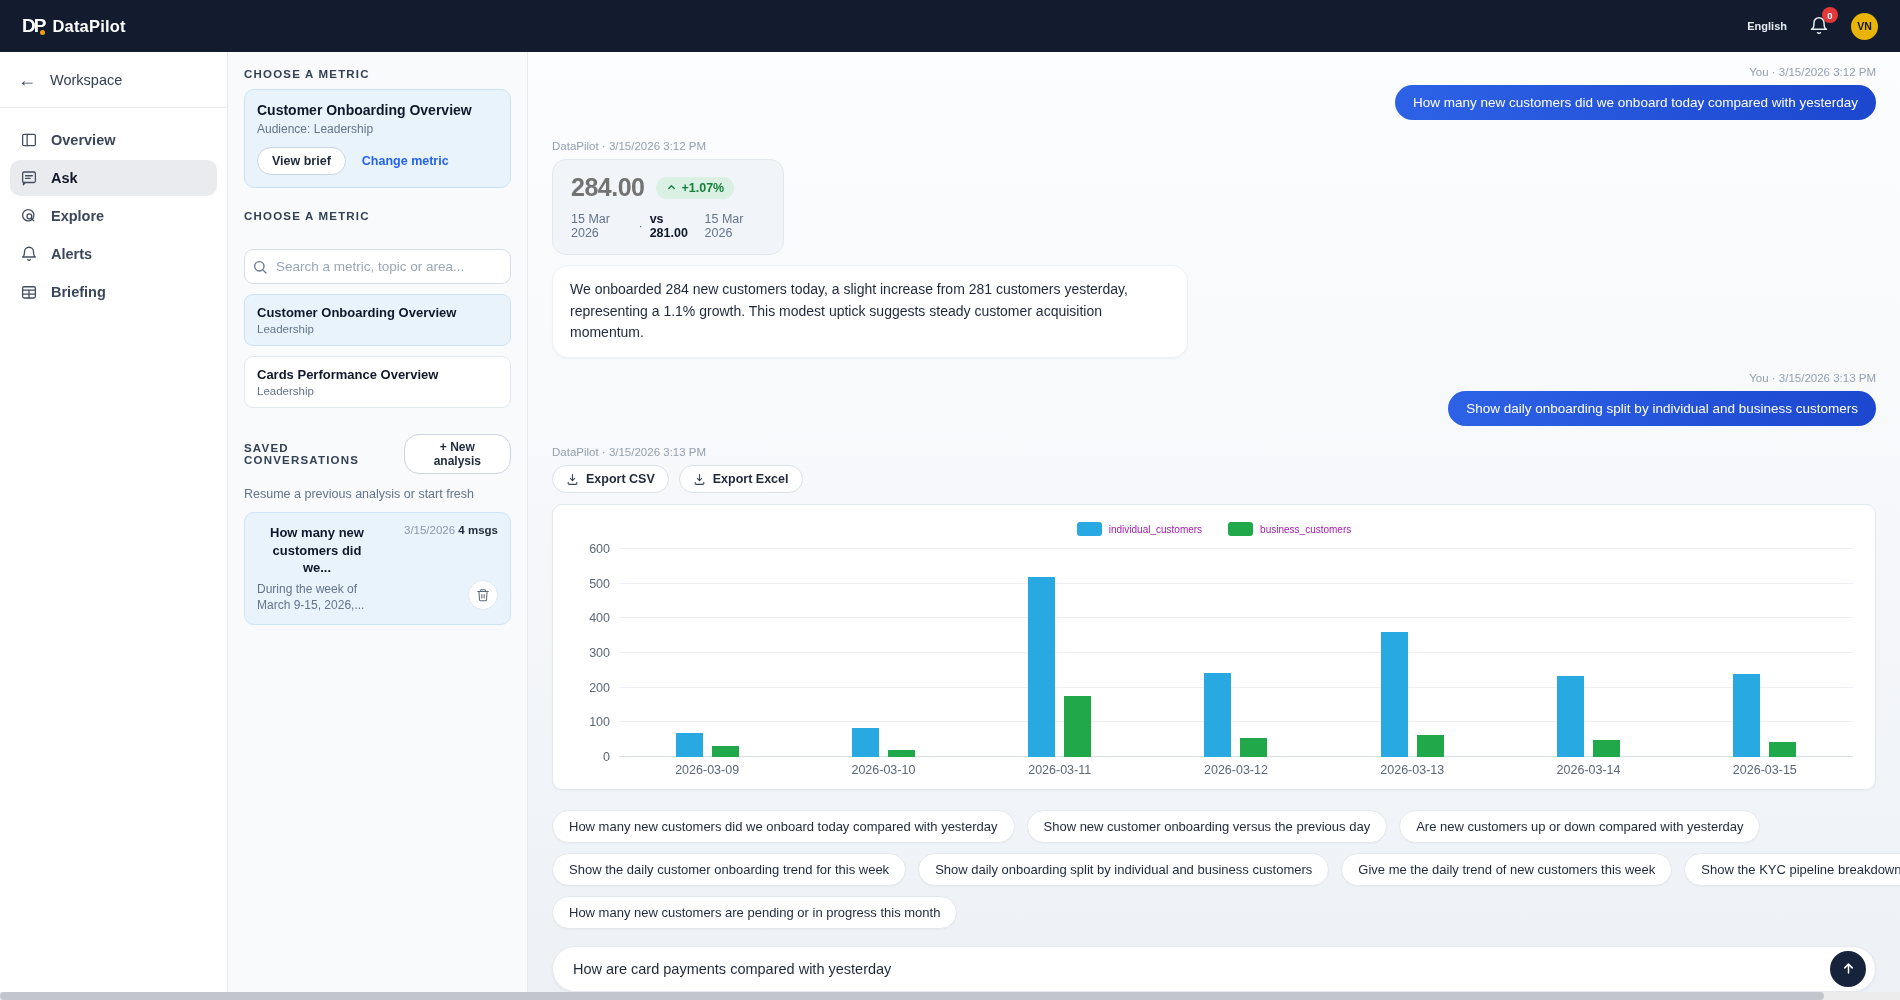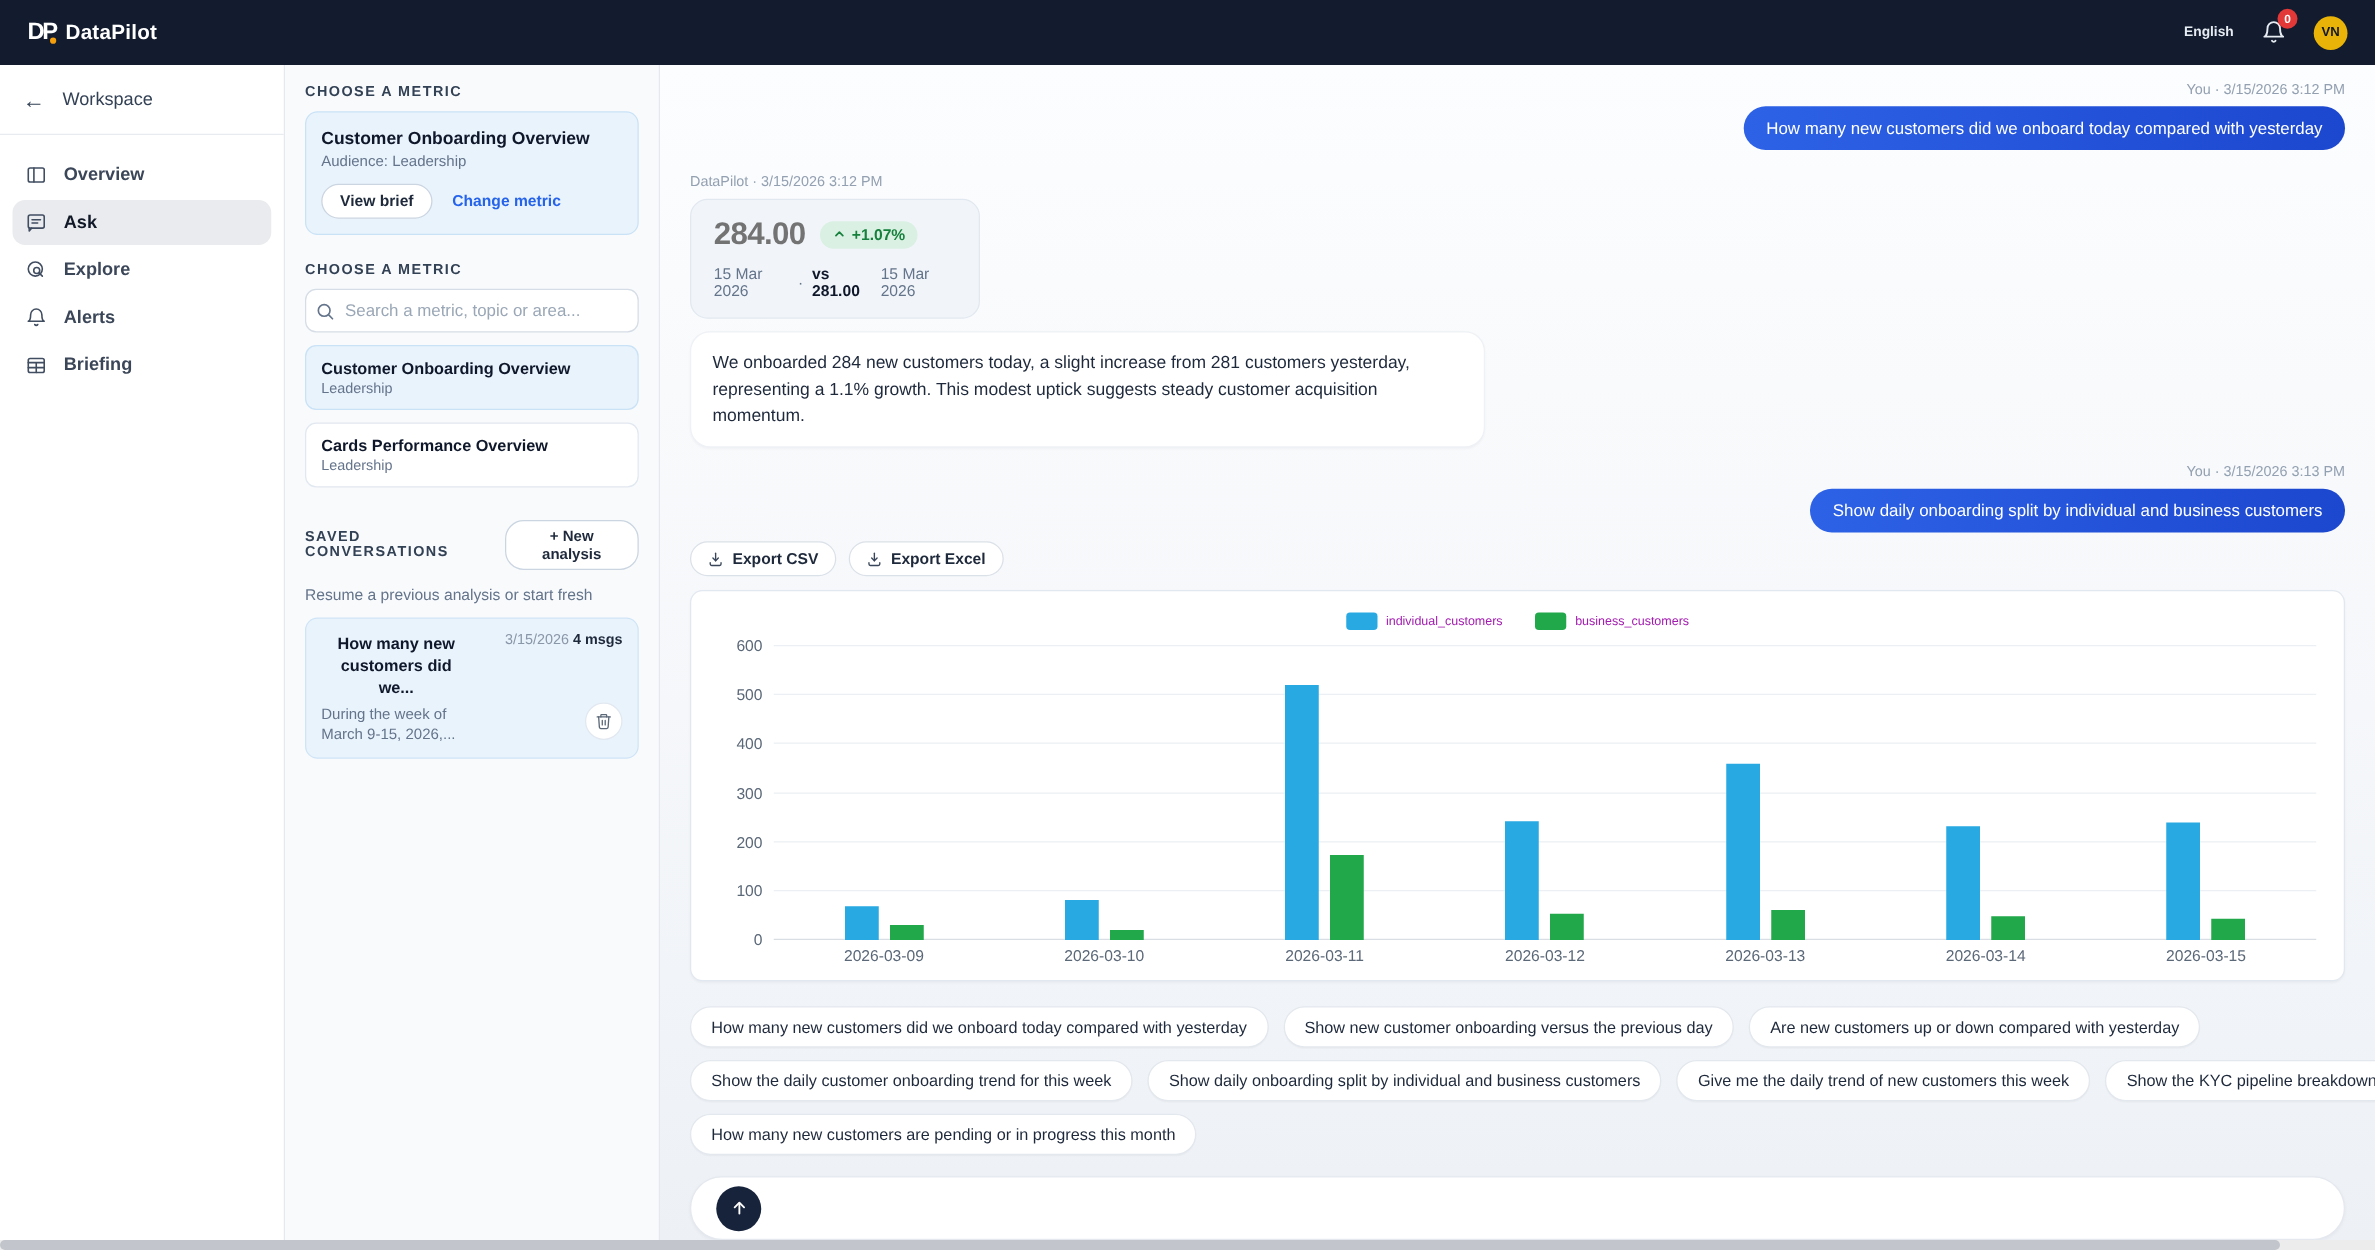--- a/index.html
+++ b/index.html
@@ -37,21 +37,21 @@
   
   .metric-panel { width:300px; background:#f8fafc; border-right:1px solid #e5e9ef; padding:16px; overflow:hidden; }
   .panel-label { font-size:11.5px; font-weight:800; letter-spacing:1.2px; color:#334155; }
   .sel-metric-card { margin-top:9px; background:#e9f3fc; border:1px solid #c9e2f6; border-radius:10px; padding:12px; }
   .sel-metric-title { font-size:14px; font-weight:700; color:#0f172a; }
   .sel-metric-aud { font-size:12px; color:#64748b; margin-top:4px; }
   .sel-metric-actions { display:flex; align-items:center; gap:16px; margin-top:11px; }
   .btn-outline-pill { background:#fff; border:1px solid #cbd5e1; border-radius:16px; padding:6px 14px; font-size:12.5px; font-weight:700; color:#1e293b; cursor:pointer; font-family:inherit; }
   .link-btn { background:none; border:none; color:#2563eb; font-size:12.5px; font-weight:700; cursor:pointer; font-family:inherit; }
   .section2 { margin-top:22px; }
-  .search-box { margin-top:9px; display:flex; align-items:center; gap:8px; background:#fff; border:1px solid #d6dde6; border-radius:9px; height:35px; padding:0 7px; }
+  .search-box { margin-top:27px; display:flex; align-items:center; gap:8px; background:#fff; border:1px solid #d6dde6; border-radius:9px; height:35px; padding:0 7px; }
   .search-box svg { color:#64748b; flex:0 0 auto; }
   .search-box input { border:none; outline:none; flex:1; font-size:13.5px; font-family:inherit; color:#0f172a; background:transparent; }
   .search-box input::placeholder { color:#9aa7b6; }
   .metric-item { margin-top:10px; border-radius:9px; padding:10px 12px; cursor:pointer; }
   .metric-item.selected { background:#e9f3fc; border:1px solid #c9e2f6; }
   .metric-item.plain { background:#fff; border:1px solid #e2e8f0; }
   .metric-item-title { font-size:13px; font-weight:700; color:#0f172a; }
   .metric-item-aud { font-size:11.5px; color:#64748b; margin-top:3px; }
   .saved-header { margin-top:26px; display:flex; align-items:center; justify-content:space-between; }
   .new-analysis-btn { background:#fff; border:1px solid #cbd5e1; border-radius:15px; padding:5px 11px; font-size:12px; font-weight:700; color:#1e293b; cursor:pointer; font-family:inherit; }
@@ -266,20 +266,21 @@
       </div>
     </div>
 
     <div class="answer-bubble">We onboarded 284 new customers today, a slight increase from 281 customers yesterday, representing a 1.1% growth. This modest uptick suggests steady customer acquisition momentum.</div>
 
     <div class="meta right">You · 3/15/2026 3:13 PM</div>
     <div class="bubble-row">
       <div class="user-bubble">Show daily onboarding split by individual and business customers</div>
     </div>
 
+    <div class="meta left">DataPilot · 3/15/2026 3:13 PM</div>
 
     <div class="export-row">
       <button class="export-btn">
         <svg width="13" height="13" viewBox="0 0 24 24" fill="none" stroke="currentColor" stroke-width="2" stroke-linecap="round" stroke-linejoin="round">
             <path d="M12 3v11"></path>
             <path d="M8 10l4 4 4-4"></path>
             <path d="M4 17v2a2 2 0 0 0 2 2h12a2 2 0 0 0 2-2v-2"></path>
           </svg>
         <span>Export CSV</span>
       </button>
@@ -372,20 +373,21 @@
           <button class="chip">Show daily onboarding split by individual and business customers</button>
           <button class="chip">Give me the daily trend of new customers this week</button>
           <button class="chip">Show the KYC pipeline breakdown for this month</button>
         </div>
         <div class="chip-row">
           <button class="chip">How many new customers are pending or in progress this month</button>
         </div>
       </div>
 
     <div class="input-bar">
+      <input type="text" value="How are card payments compared with yesterday" style="">
       <button class="send-btn">
         <svg width="15" height="15" viewBox="0 0 24 24" fill="none" stroke="currentColor" stroke-width="2.4" stroke-linecap="round" stroke-linejoin="round">
             <path d="M12 19V6"></path>
             <path d="M6 11l6-6 6 6"></path>
           </svg>
       </button>
     </div>
 
   </main>
 </div>

